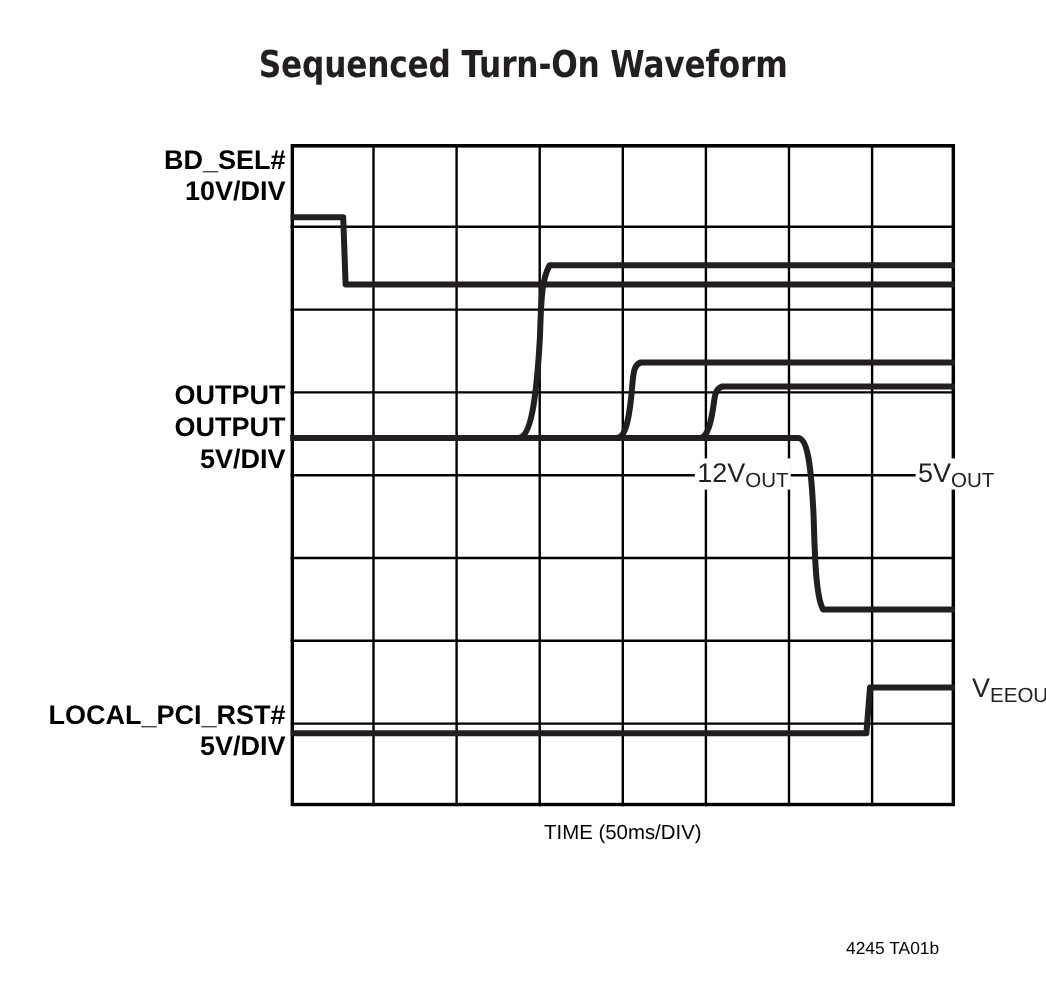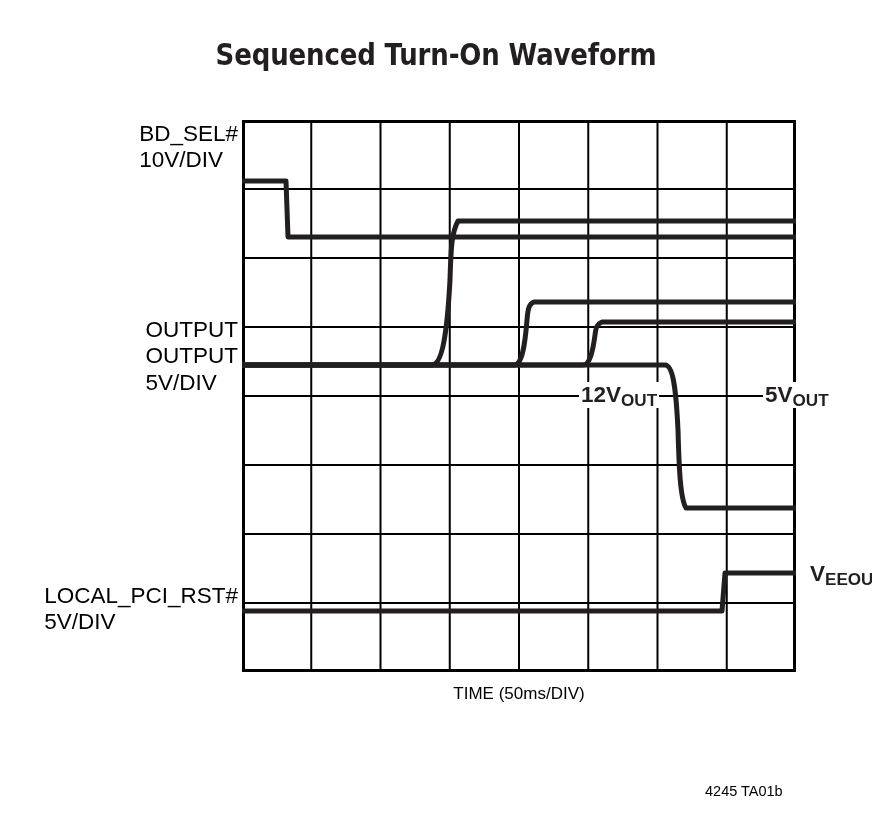--- a/index.html
+++ b/index.html
@@ -31,39 +31,39 @@
     transform-origin: center top;
     white-space: nowrap;
   }
 
   #plot-wrap {
     position: absolute;
     left: 242px;
     top: 120px;
     width: 522px;
     height: 552px;
-    font-weight: bold;
   }
 
   #plot-svg {
     position: absolute;
     left: 0;
     top: 0;
     display: block;
   }
 
   .axis-label {
     position: absolute;
     font-size: 22.5px;
     color: #000000;
     line-height: 1.17;
     white-space: nowrap;
   }
   .label-right {
-    text-align: left;
+    text-align: right;
+    font-weight: bold;
   }
 
   #label-bdsel {
     right: 634px;
     top: 121px;
   }
   #label-output {
     right: 634px;
     top: 317px;
     margin-left: 45px;

